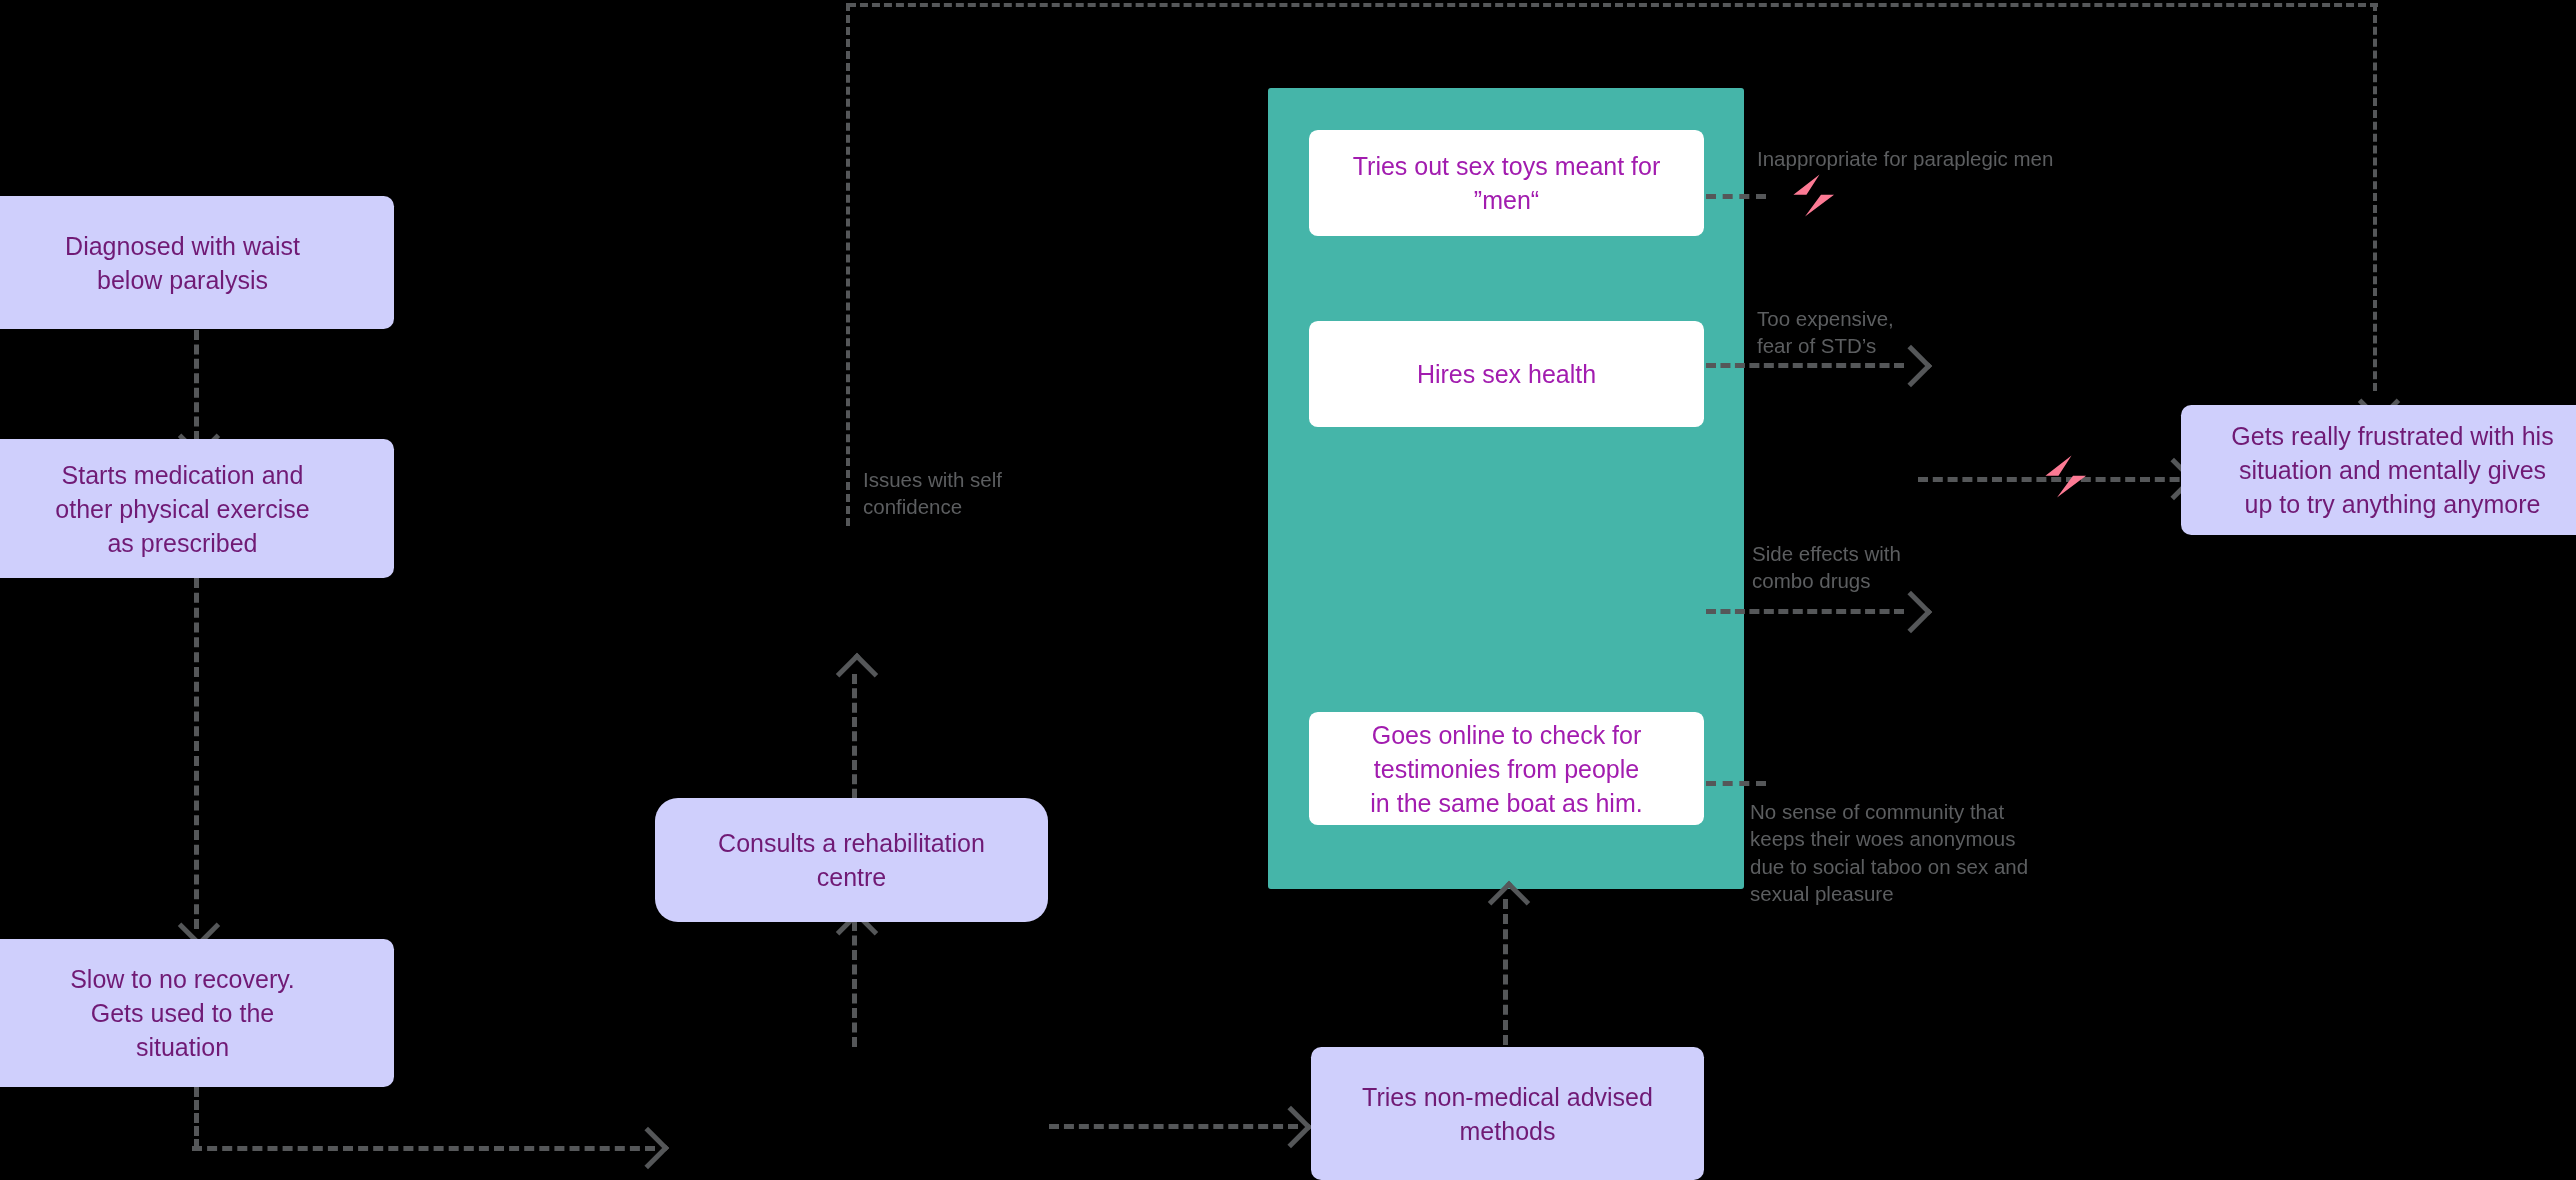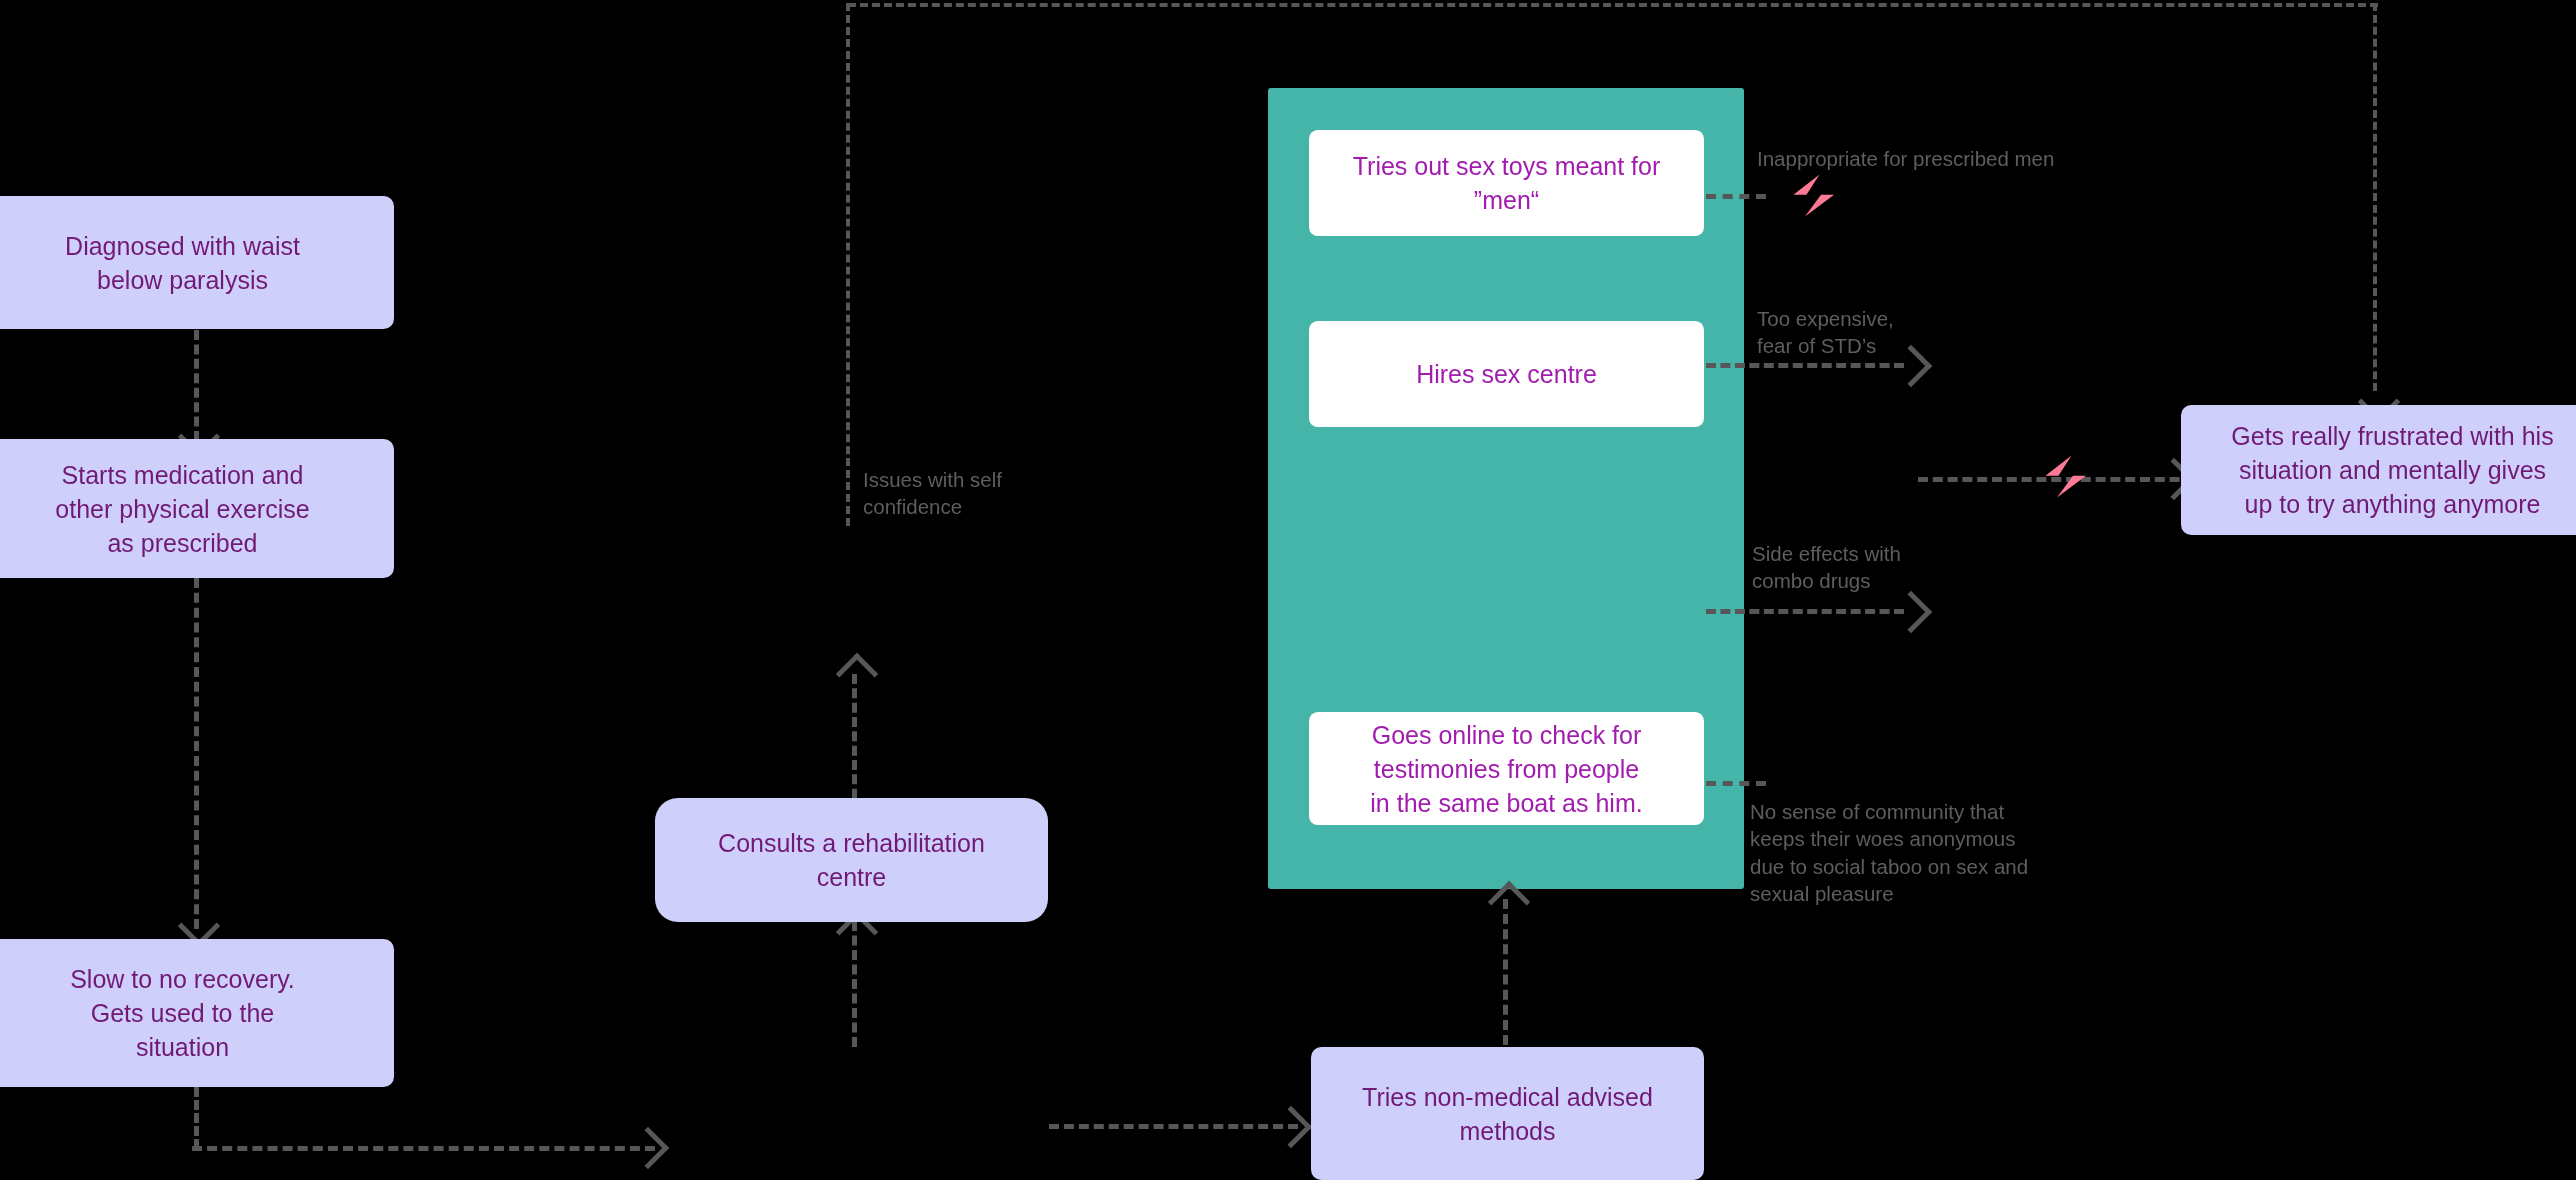--- a/index.html
+++ b/index.html
@@ -120,35 +120,35 @@
 
   <div class="node lav" style="left:1311px;top:1047px;width:393px;height:133px;align-items:center;">
     <span class="txt">Tries non-medical advised<br>methods</span>
   </div>
 
   <div class="node white" style="left:1309px;top:130px;width:395px;height:106px;">
     <span class="txt">Tries out sex toys meant for<br>”men“</span>
   </div>
 
   <div class="node white" style="left:1309px;top:321px;width:395px;height:106px;">
-    <span class="txt">Hires sex centre</span>
+    <span class="txt">Hires sex health</span>
   </div>
 
 
   <div class="node white" style="left:1309px;top:712px;width:395px;height:113px;">
     <span class="txt">Goes online to check for<br>testimonies from people<br>in the same boat as him.</span>
   </div>
 
   <div class="node lav" style="left:2181px;top:405px;width:423px;height:130px;">
     <span class="txt">Gets really frustrated with his<br>situation and mentally gives<br>up to try anything anymore</span>
   </div>
 
   <div class="anno" style="left:863px;top:466px;width:220px;">Issues with self<br>confidence</div>
 
-  <div class="anno" style="left:1757px;top:145px;width:381px;">Inappropriate for prescribed men</div>
+  <div class="anno" style="left:1757px;top:145px;width:381px;">Inappropriate for paraplegic men</div>
 
   <div class="anno" style="left:1757px;top:305px;width:264px;">Too expensive,<br>fear of STD’s</div>
 
   <div class="anno" style="left:1752px;top:540px;width:264px;">Side effects with<br>combo drugs</div>
 
   <div class="anno" style="left:1750px;top:798px;width:315px;">No sense of community that<br>keeps their woes anonymous<br>due to social taboo on sex and<br>sexual pleasure</div>
 
 </div>
 
 

